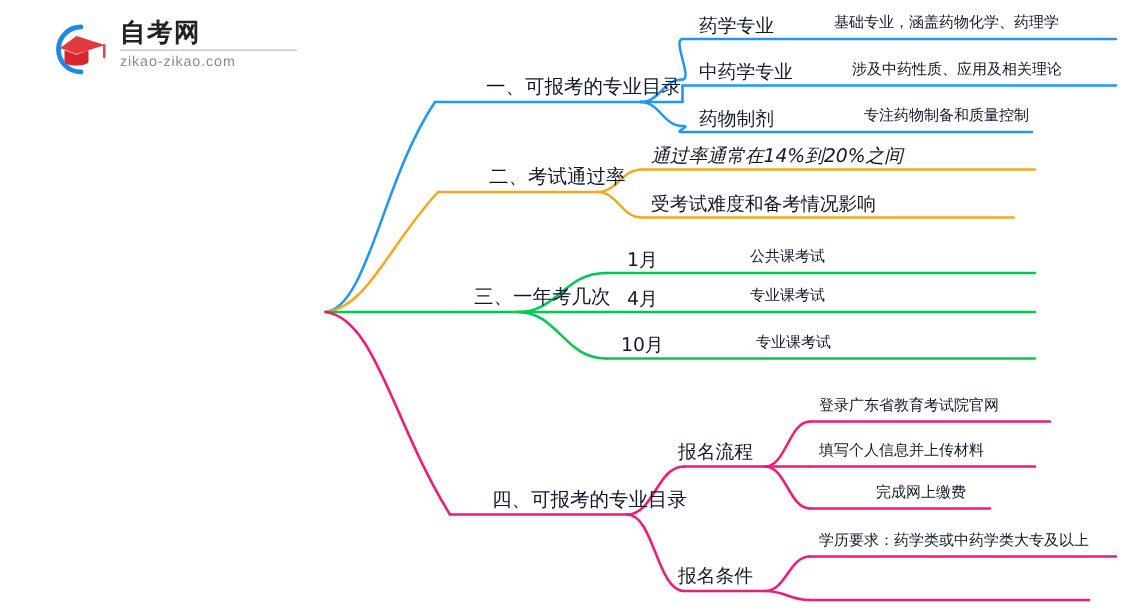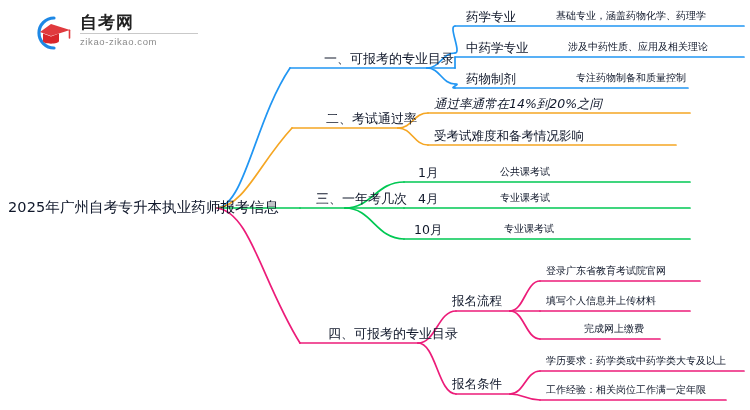--- a/index.html
+++ b/index.html
@@ -106,21 +106,20 @@
       <path d="M540 339 L660 339" stroke="#EC1C79"></path>
 
       <path d="M456 394 L510 394" stroke="#EC1C79"></path>
       <path d="M510 394 C 524 394 526 371 540 371" stroke="#EC1C79"></path>
       <path d="M510 394 C 524 394 526 400 540 400" stroke="#EC1C79"></path>
       <path d="M540 371 L744 371" stroke="#EC1C79"></path>
       <path d="M540 400 L726 400" stroke="#EC1C79"></path>
     </g>
   </svg>
 
-  <div class="node root" style="left:8px;top:200px;">2025年广州自考专升本执业药师报考信息</div>
 
   <div class="node lvl1" style="left:292px;top:52px;">一、可报考的专业目录</div>
 
   <div class="node lvl2" style="left:466px;top:11px;">药学专业</div>
   <div class="node lvl3" style="left:556px;top:11px;">基础专业，涵盖药物化学、药理学</div>
 
   <div class="node lvl2" style="left:466px;top:42px;">中药学专业</div>
   <div class="node lvl3" style="left:568px;top:42px;">涉及中药性质、应用及相关理论</div>
 
   <div class="node lvl2" style="left:466px;top:73px;">药物制剂</div>
@@ -144,15 +143,14 @@
 
   <div class="node lvl1" style="left:296px;top:327px;">四、可报考的专业目录</div>
 
   <div class="node lvl2" style="left:452px;top:295px;">报名流程</div>
   <div class="node lvl3" style="left:546px;top:266px;">登录广东省教育考试院官网</div>
   <div class="node lvl3" style="left:546px;top:296px;">填写个人信息并上传材料</div>
   <div class="node lvl3" style="left:546px;top:324px;margin-left:38px;">完成网上缴费</div>
 
   <div class="node lvl2" style="left:452px;top:378px;">报名条件</div>
   <div class="node lvl3" style="left:546px;top:356px;">学历要求：药学类或中药学类大专及以上</div>
-  <div class="node lvl3" style="left:546px;top:385px;">工作经验：相关岗位工作满一定年限</div>
 
 </div>
 
 </body></html>

